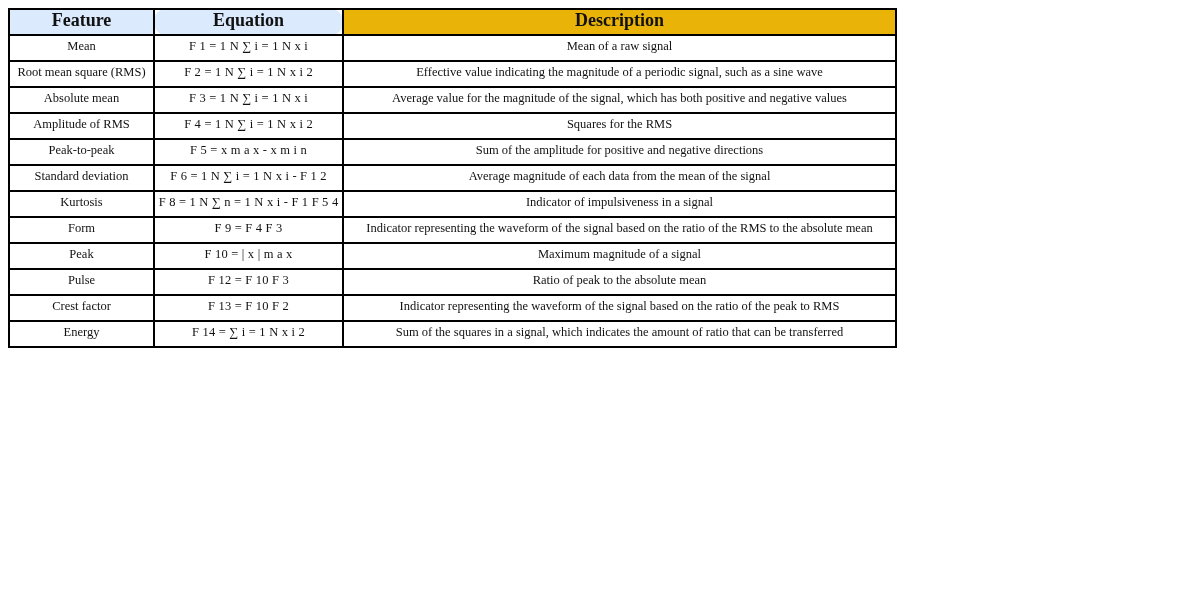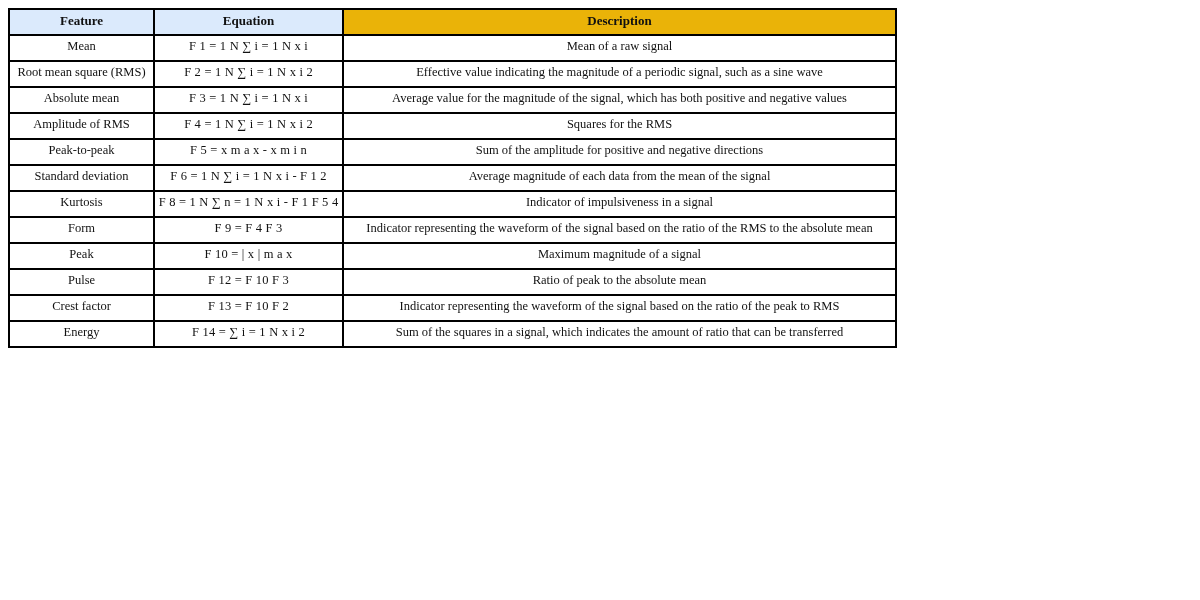--- a/index.html
+++ b/index.html
@@ -30,42 +30,42 @@
       vertical-align: top;
       padding: 3px 2px 0 2px;
       height: 21px;
       line-height: 15px;
       white-space: nowrap;
       overflow: hidden;
     }
     table.features th {
       background: #dbeafc;
       font-weight: bold;
-      font-size: 13px;
+      font-size: 18px;
     }
     col.c-feature { width: 145px; }
     col.c-equation { width: 189px; }
     col.c-description { width: 553px; }
     .eq {
       letter-spacing: 0.2px;
     }
   </style>
 </head>
 <body>
 
 <table class="features">
   <colgroup>
     <col class="c-feature">
     <col class="c-equation">
     <col class="c-description">
   </colgroup>
   <thead>
     <tr>
       <th style="background: rgb(219, 234, 252);">Feature</th>
-      <th style="background: rgb(219, 234, 252);">Equation</th>
+      <th style="background: rgb(219, 234, 252); border-radius: 12px;">Equation</th>
       <th style="background: #eab308;">Description</th>
     </tr>
   </thead>
   <tbody id="table-body">
   <tr>
         <td>Mean</td>
         <td class="eq">F 1 = 1 N ∑ i = 1 N x i</td>
         <td>Mean of a raw signal</td>
       </tr>
       <tr>

